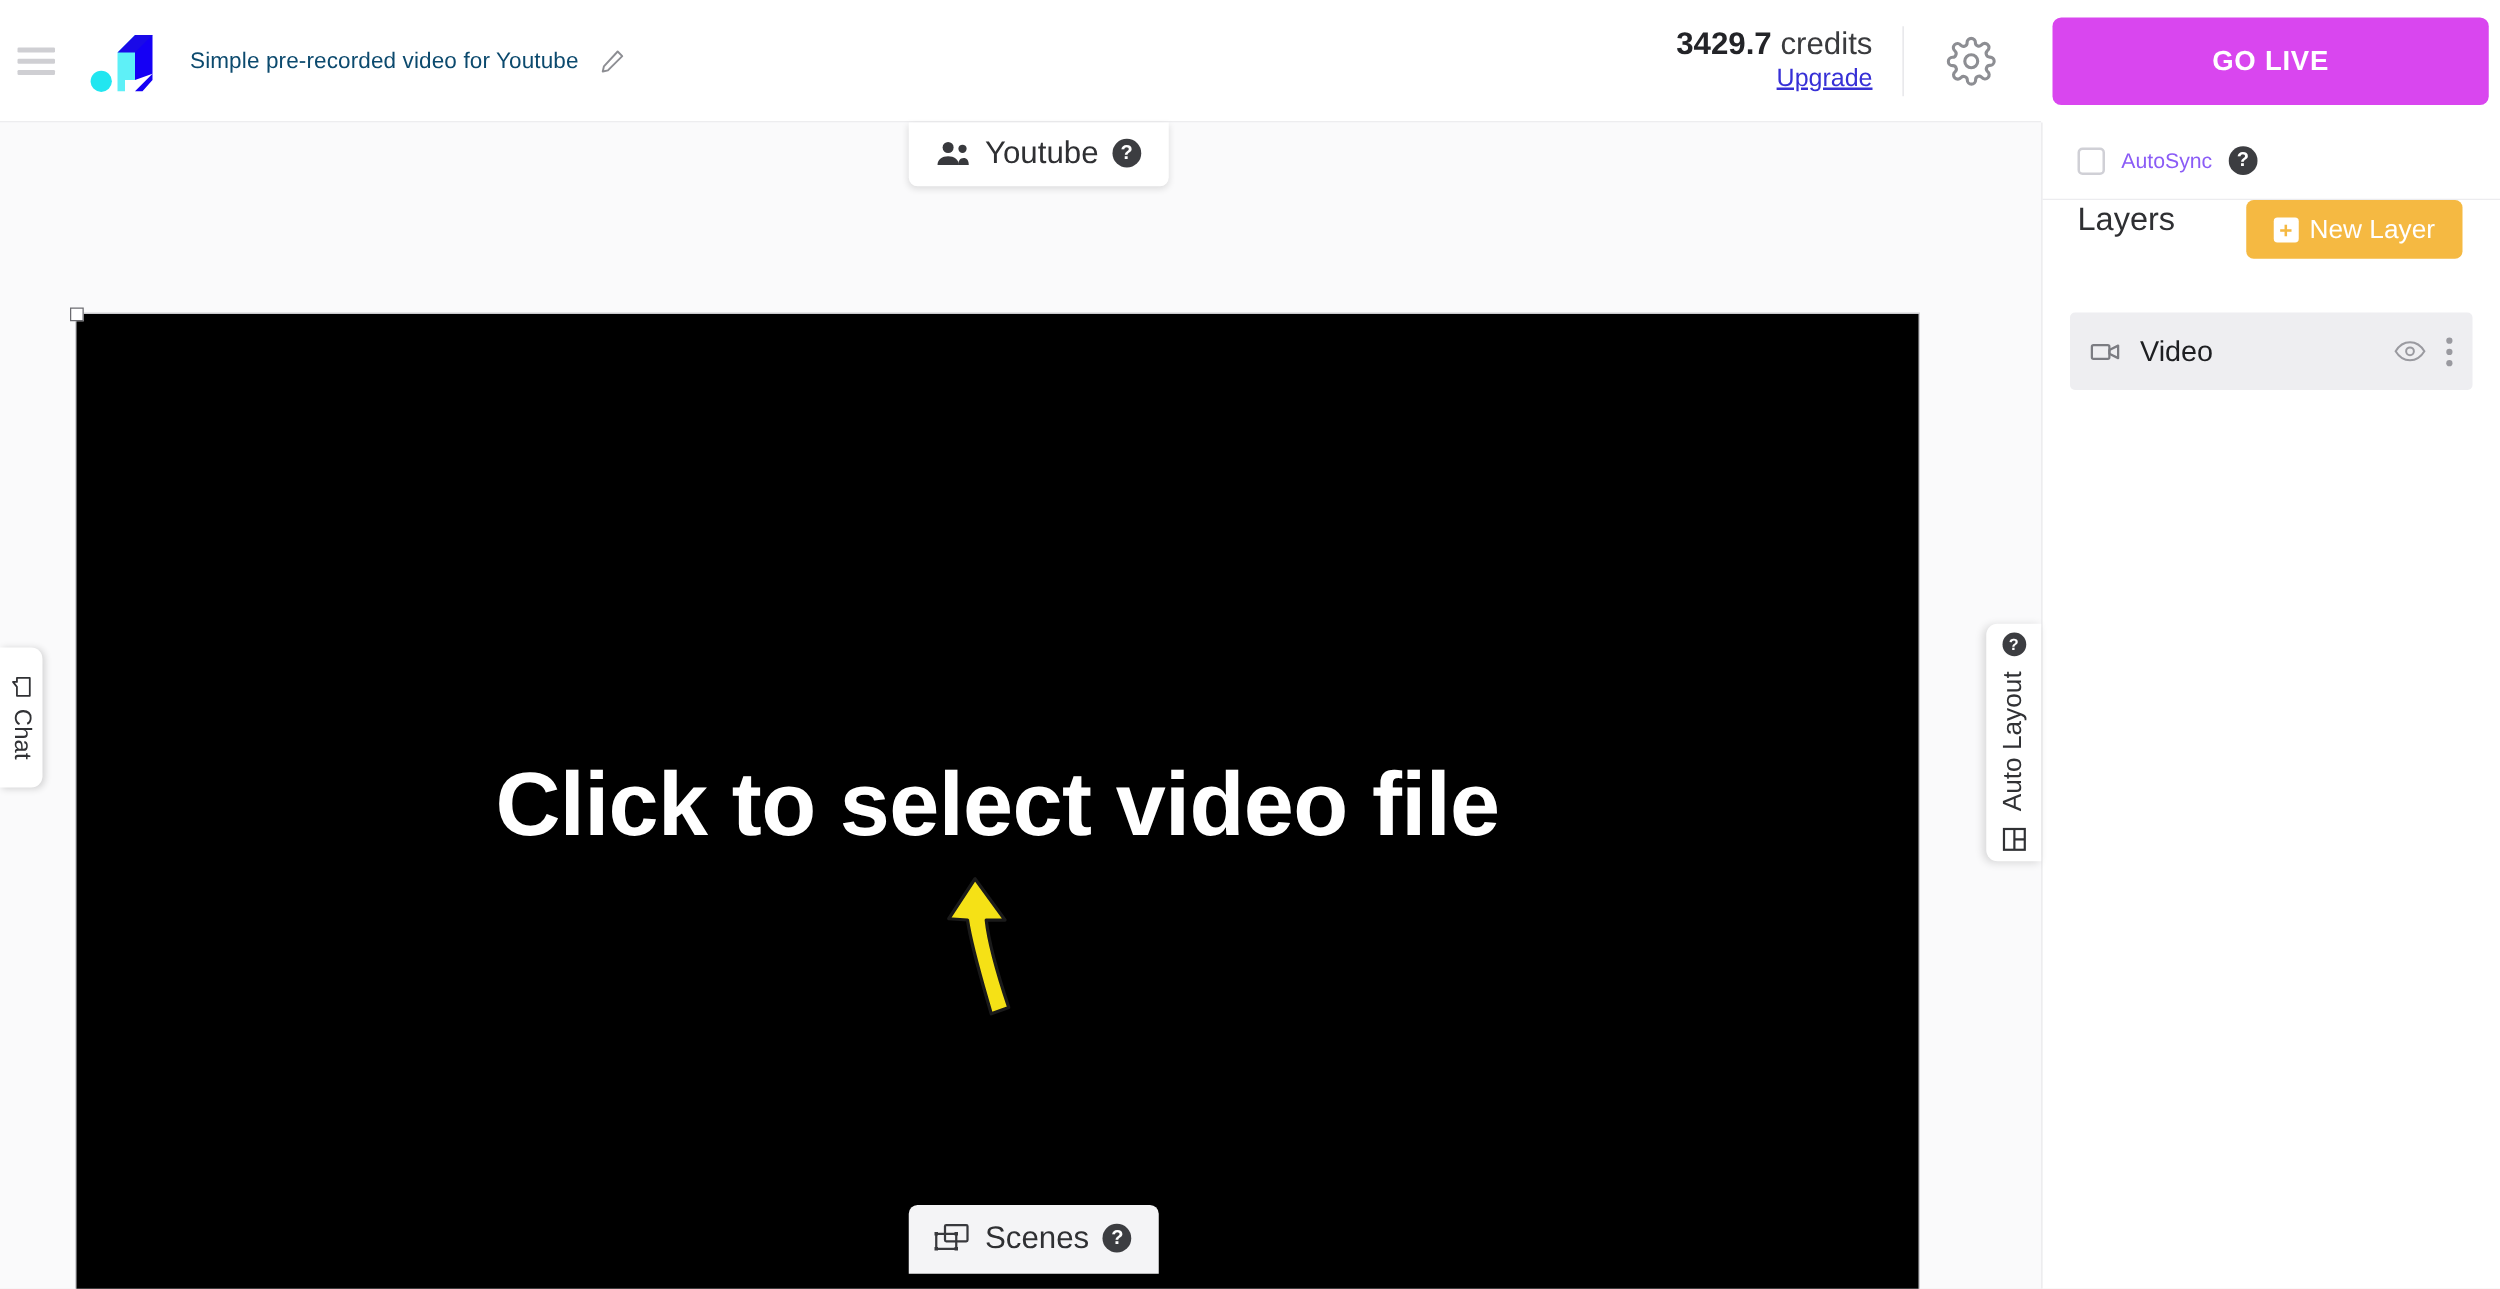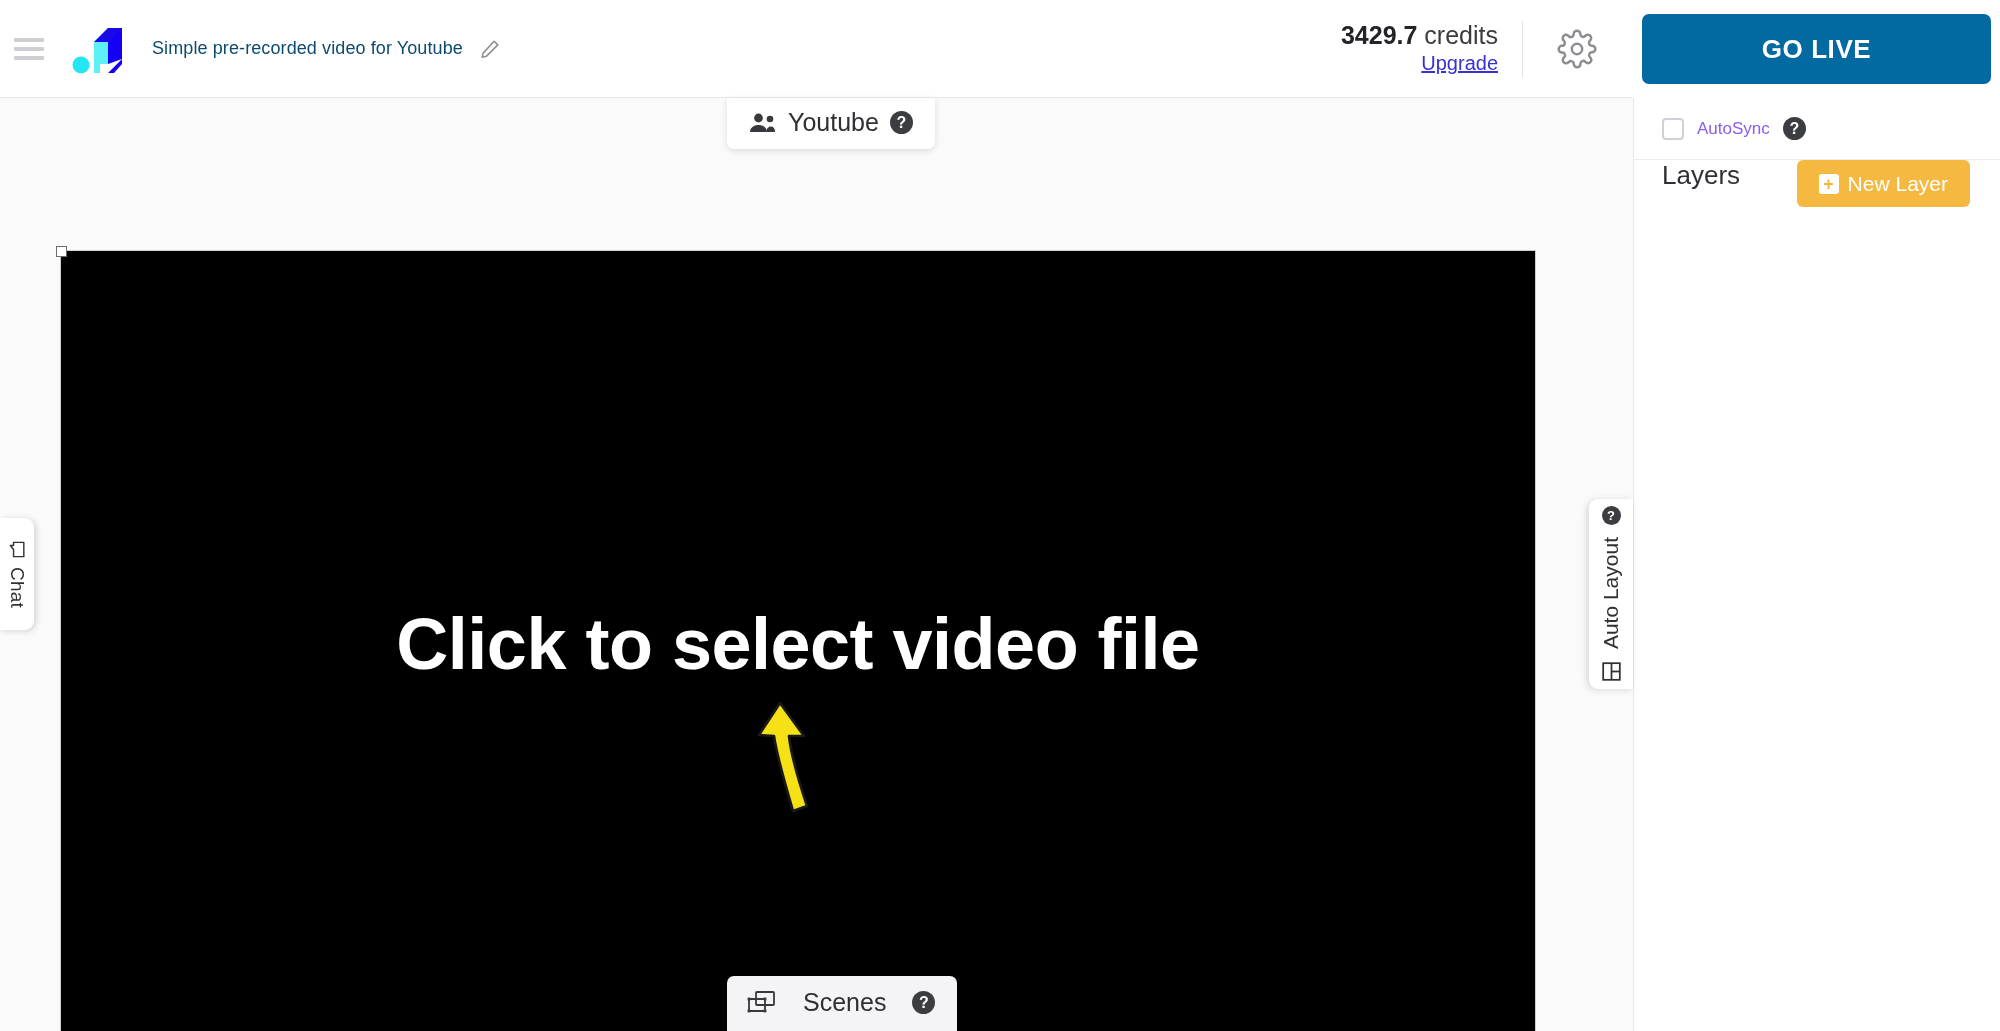--- a/index.html
+++ b/index.html
@@ -48,22 +48,22 @@
     width: 56px; height: 56px; margin: 0 28px 0 26px;
     display: flex; align-items: center; justify-content: center; cursor: pointer;
   }
 
   
   .golive-zone {
     position: absolute; top: 0; right: 0; width: 367px; height: 98px;
     background: #fff; display: flex; align-items: center; justify-content: center;
   }
   .golive-btn {
-    width: 349px; height: 70px; background: #0369a1; border-radius: 7px;
-    color: #fff; font-size: 26px; font-weight: bold; letter-spacing: .6px;
+    width: 349px; height: 70px; background: #d946ef; border-radius: 7px;
+    color: #fff; font-size: 22px; font-weight: bold; letter-spacing: .6px;
     display: flex; align-items: center; justify-content: center; cursor: pointer;
     border: none;
   }
 
   
   .editor {
     position: absolute; top: 98px; left: 0; width: 1633px; height: 933px;
     background: #fafafb;
   }
 
@@ -79,24 +79,24 @@
   .guests-tab {
     position: absolute; top: 0; left: 727px;
     background: #fff; border-radius: 0 0 7px 7px;
     padding: 10px 22px 12px 20px;
     display: flex; align-items: center; gap: 11px; cursor: pointer;
     box-shadow: 0 2px 6px rgba(0,0,0,.12);
   }
   .guests-tab-label { font-size: 25px; color: #2f3033; }
 
   .scenes-tab {
-    position: absolute; bottom: 0; left: 727px;
+    position: absolute; bottom: 12px; left: 727px;
     background: #f4f4f6; border-radius: 7px 7px 0 0;
     padding: 12px 22px 14px 20px;
-    display: flex; align-items: center; gap: 26px; cursor: pointer;
+    display: flex; align-items: center; gap: 11px; cursor: pointer;
     box-shadow: 0 -2px 6px rgba(0,0,0,.10);
   }
   .scenes-tab-label { font-size: 25px; color: #2f3033; }
 
   .help-dot {
     width: 23px; height: 23px; border-radius: 50%; background: #3c3d41;
     color: #fff; font-size: 16px; font-weight: bold;
     display: inline-flex; align-items: center; justify-content: center;
     flex: 0 0 auto; cursor: pointer;
   }
@@ -320,15 +320,37 @@
     </div>
 
     <div class="layers-head">
       <span class="layers-title">Layers</span>
       <button class="newlayer-btn">
         <span class="plus-box">+</span>
         <span>New Layer</span>
       </button>
     </div>
 
+    <div class="layer-row">
+      <span>
+        <svg width="26" height="20" viewBox="0 0 26 20" fill="none" stroke="#7b7c82" stroke-width="1.8" stroke-linejoin="round">
+          <rect x="1.5" y="5" width="14" height="11" rx="1.3"></rect>
+          <path d="M15.5 9 L22.5 5.5 L22.5 15.5 L15.5 12 Z"></path>
+        </svg>
+      </span>
+      <span class="layer-name">Video</span>
+      <span class="layer-actions">
+        <span>
+          <svg width="26" height="18" viewBox="0 0 26 18" fill="none" stroke="#9a9aa0" stroke-width="1.6">
+            <path d="M1.5 9C4.5 4 8.8 1.8 13 1.8S21.5 4 24.5 9c-3 5-7.3 7.2-11.5 7.2S4.5 14 1.5 9z"></path>
+            <circle cx="13" cy="9" r="3.1"></circle>
+          </svg>
+        </span>
+        <span class="dots">
+          <i></i>
+          <i></i>
+          <i></i>
+        </span>
+      </span>
+    </div>
   </div>
 
 </div>
 
 </body></html>

